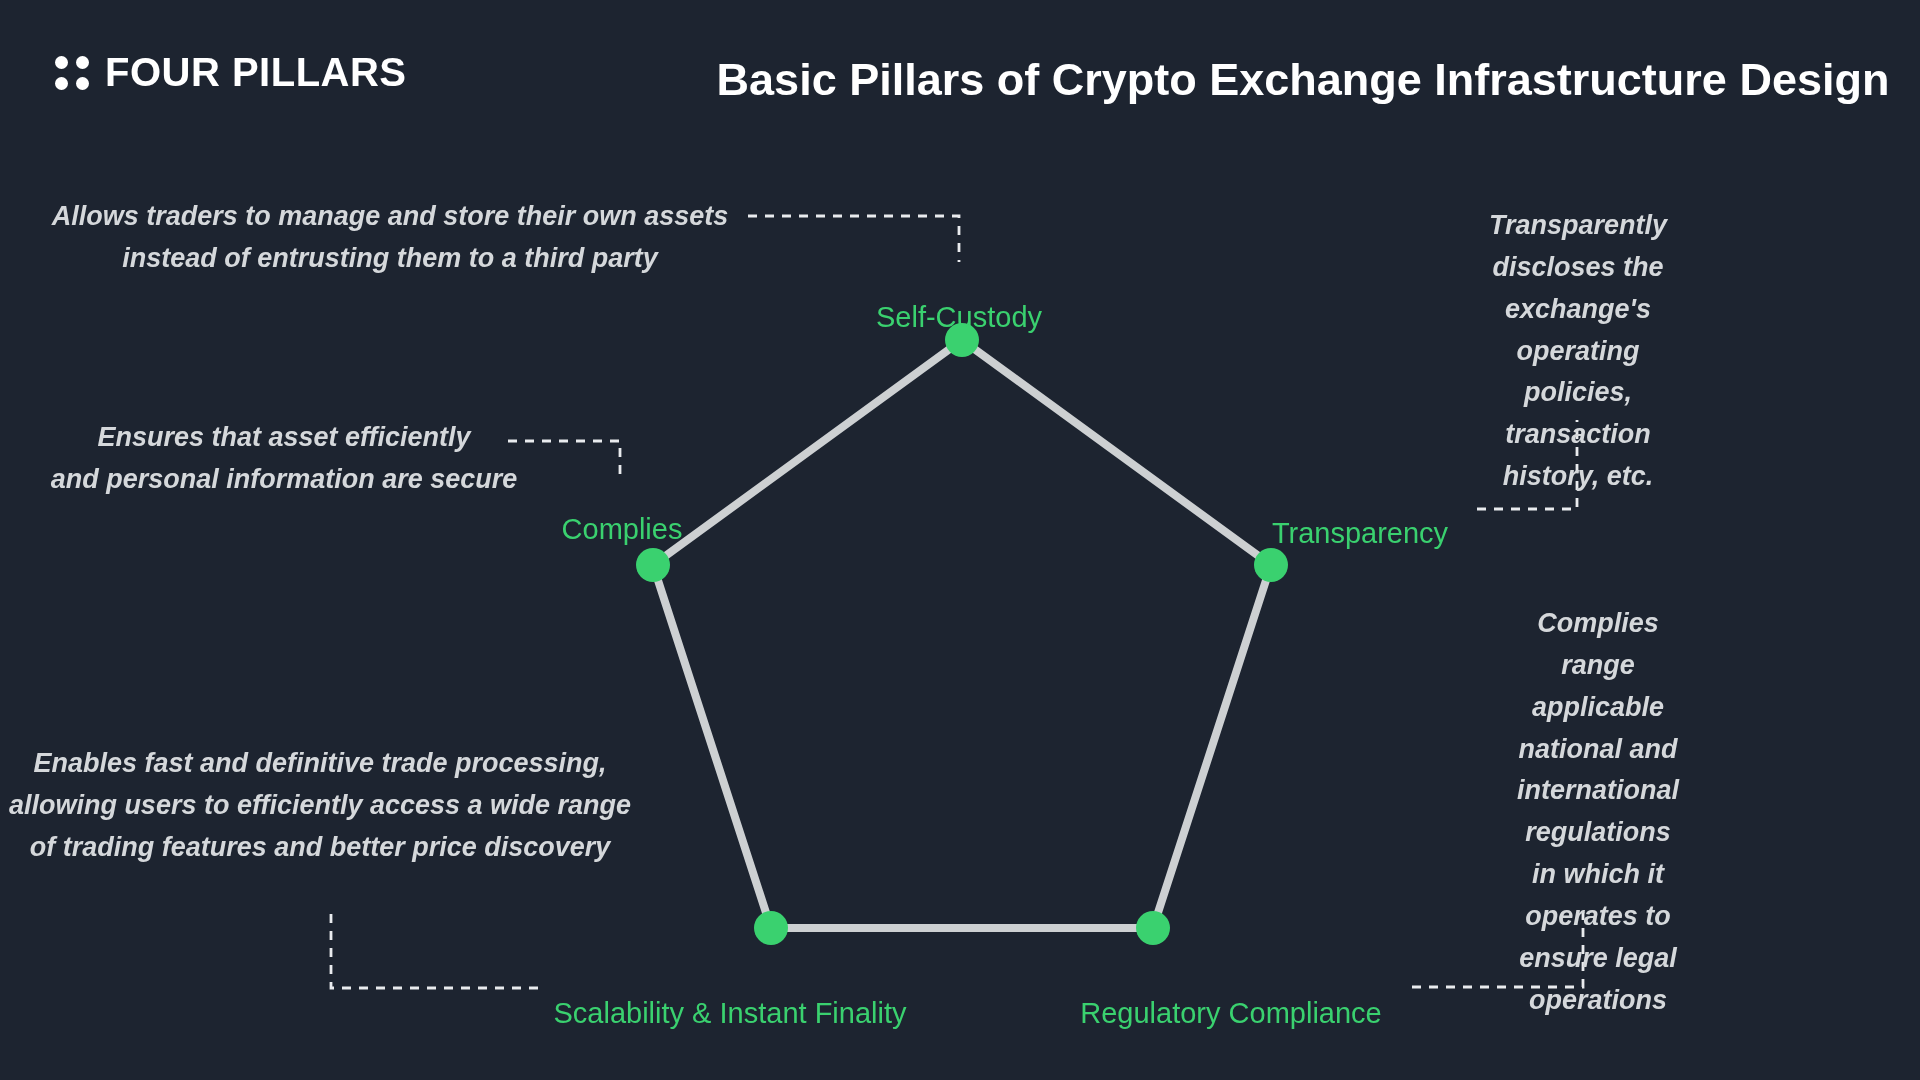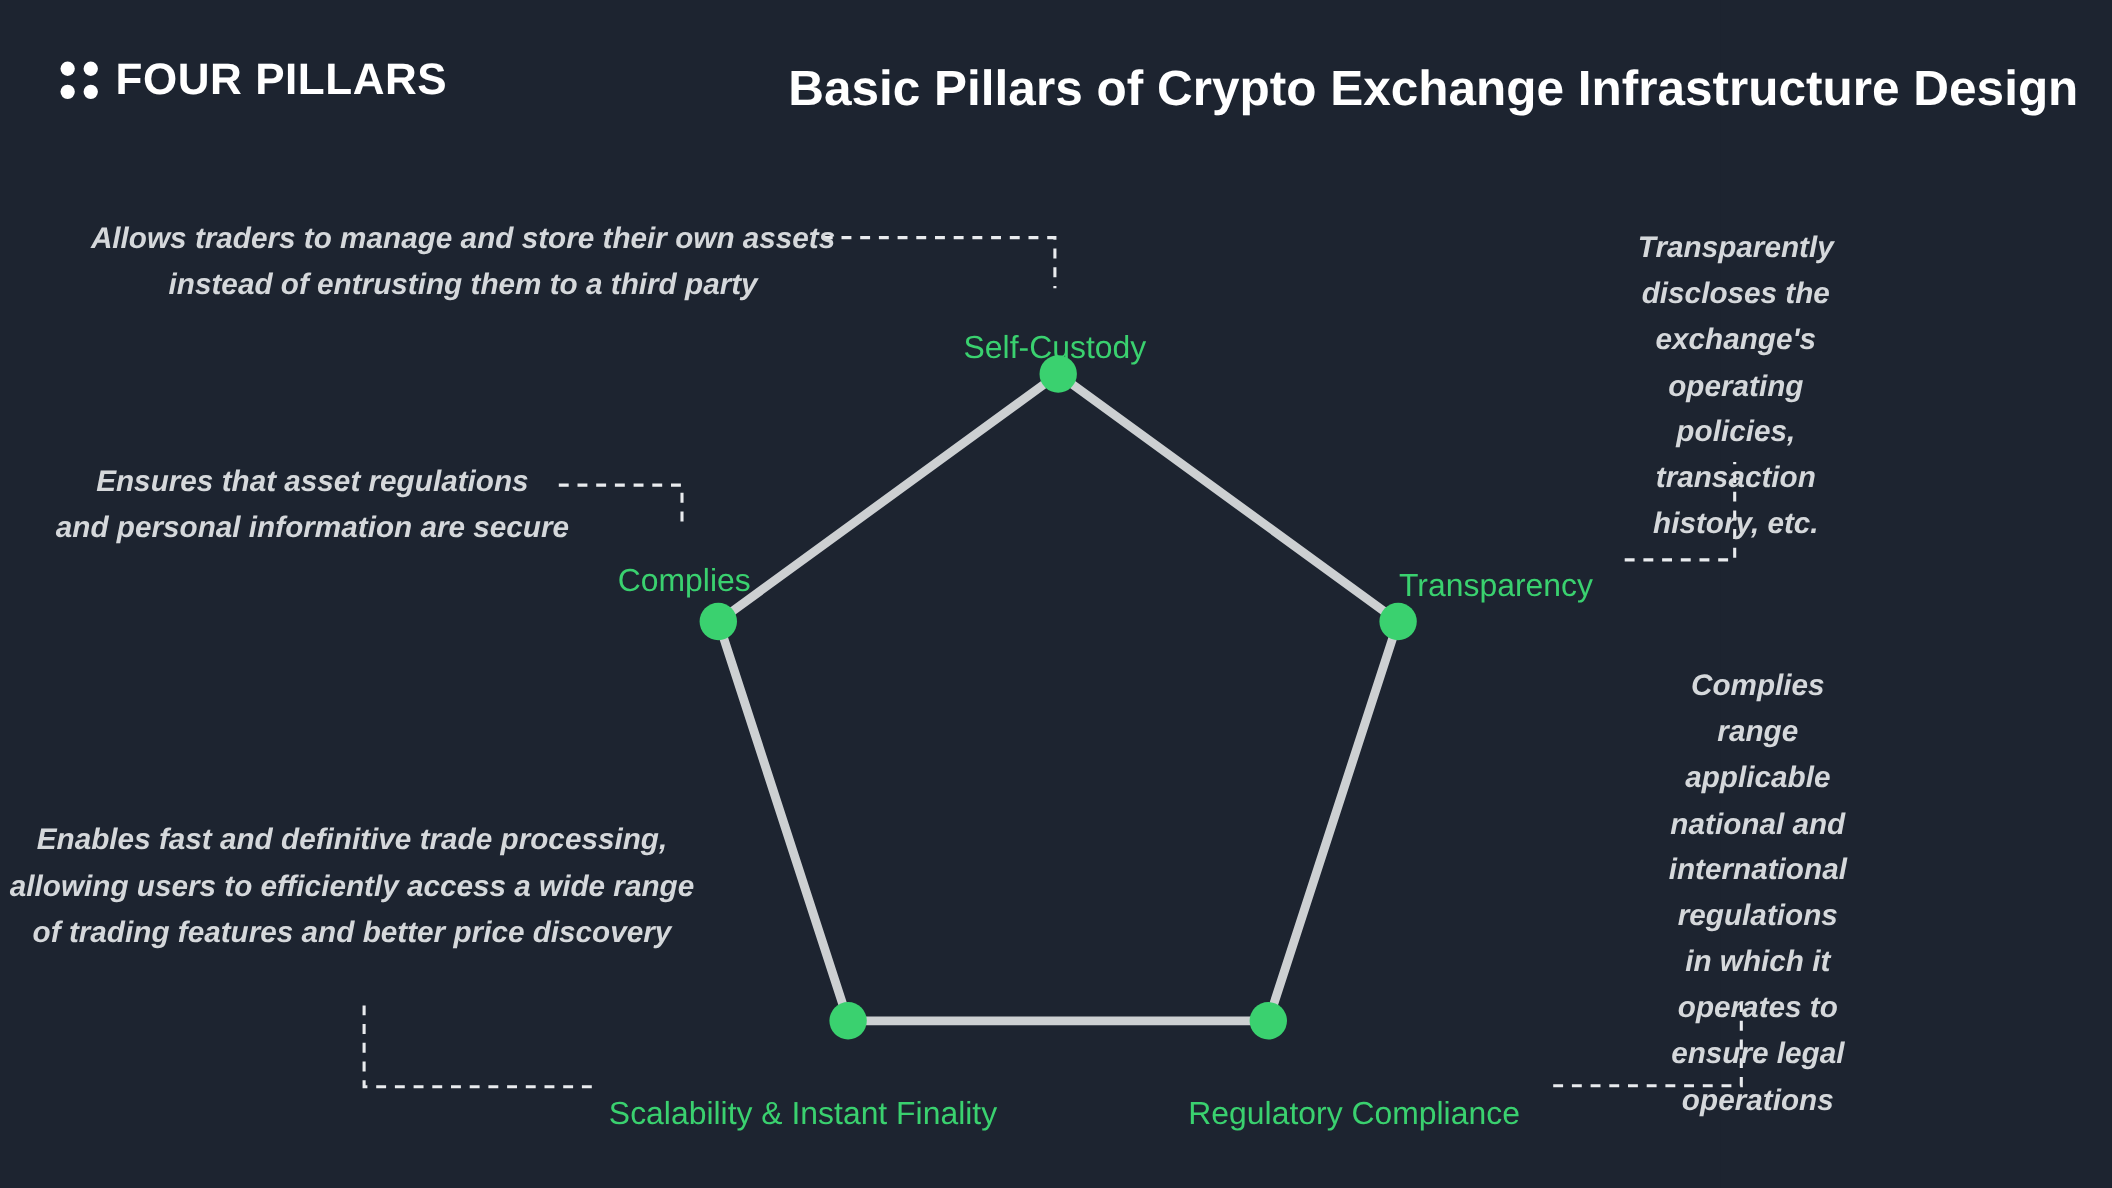--- a/index.html
+++ b/index.html
@@ -23,21 +23,21 @@
     font-size:29px;font-weight:normal;white-space:nowrap;margin-top:26px;}
   .lbl-self-custody{left:959px;top:291px;}
   .lbl-security{left:622px;top:503px;}
   .lbl-transparency{left:1360px;top:507px;}
   .lbl-scalability{left:730px;top:987px;}
   .lbl-regulatory{left:1231px;top:987px;}
 
   .desc{position:absolute;transform:translate(-50%,-50%);color:var(--desc);
     font-size:27px;font-weight:bold;font-style:italic;text-align:center;
     white-space:pre-line;line-height:1.55;}
-  .desc-self-custody{left:390px;top:238px;margin-left:31px;}
+  .desc-self-custody{left:390px;top:238px;}
   .desc-security{left:284px;top:459px;}
   .desc-transparency{left:1578px;top:351px;}
   .desc-scalability{left:320px;top:806px;}
   .desc-regulatory{left:1598px;top:812px;}
 
   .edge{stroke:var(--edge);stroke-width:8;stroke-linecap:round;}
   .connector{fill:none;stroke:var(--dash);stroke-width:2.8;stroke-dasharray:9 8;}
   .node{fill:var(--green);}
 </style>
 </head>
@@ -82,21 +82,21 @@
   <div class="page-title">Basic Pillars of Crypto Exchange Infrastructure Design</div>
 
   <div class="pillar-label lbl-self-custody">Self-Custody</div>
   <div class="pillar-label lbl-security">Complies</div>
   <div class="pillar-label lbl-transparency">Transparency</div>
   <div class="pillar-label lbl-scalability">Scalability &amp; Instant Finality</div>
   <div class="pillar-label lbl-regulatory">Regulatory Compliance</div>
 
   <div class="desc desc-self-custody">Allows traders to manage and store their own assets
 instead of entrusting them to a third party</div>
-  <div class="desc desc-security">Ensures that asset regulations
+  <div class="desc desc-security">Ensures that asset efficiently
 and personal information are secure</div>
   <div class="desc desc-transparency">Transparently discloses the exchange's operating
 policies, transaction history, etc.</div>
   <div class="desc desc-scalability">Enables fast and definitive trade processing,
 allowing users to efficiently access a wide range
 of trading features and better price discovery</div>
   <div class="desc desc-regulatory">Complies range applicable national and
 international regulations in which it operates to
 ensure legal operations</div>
 

